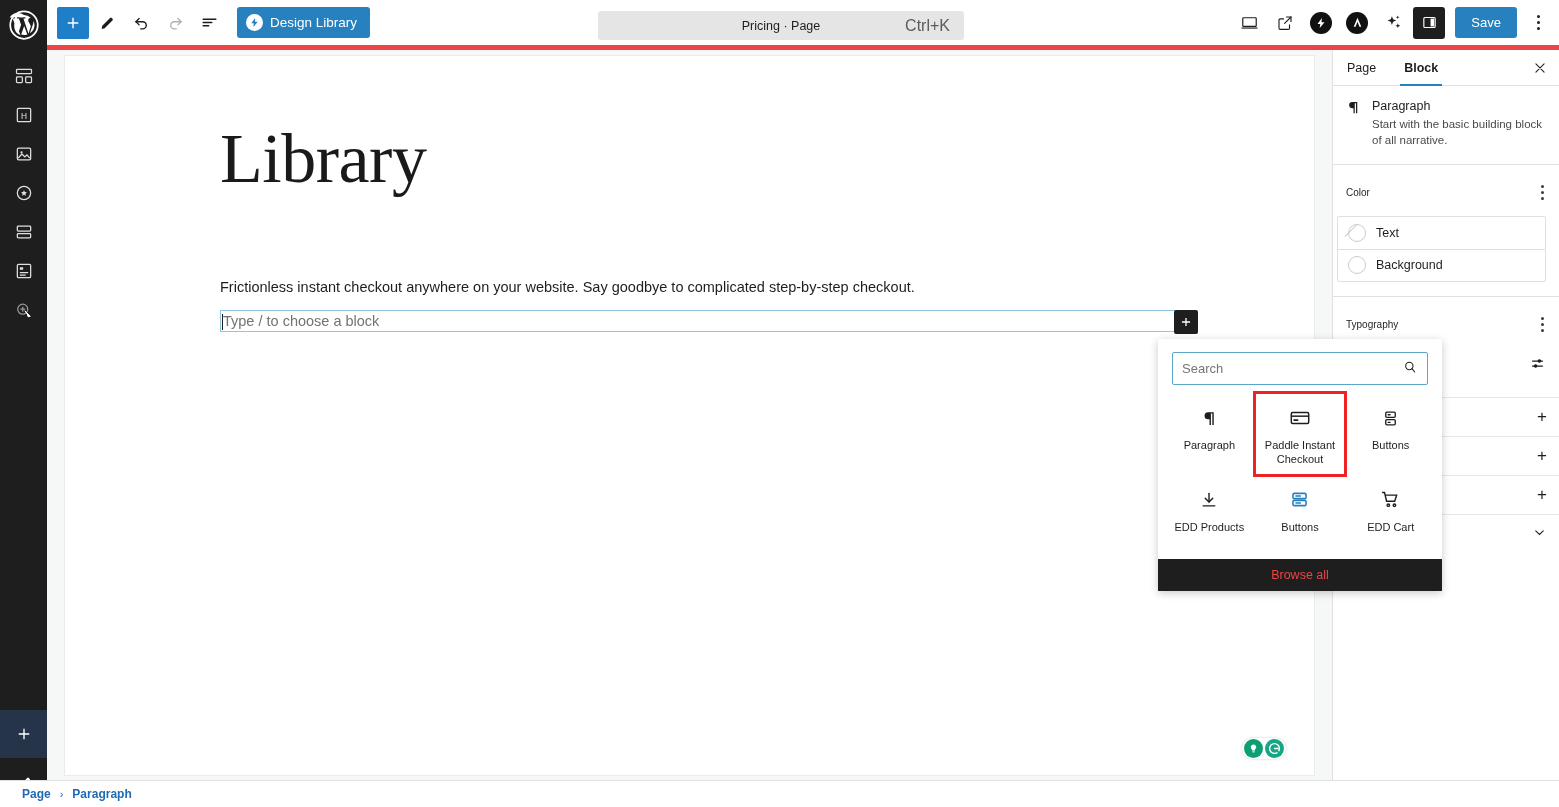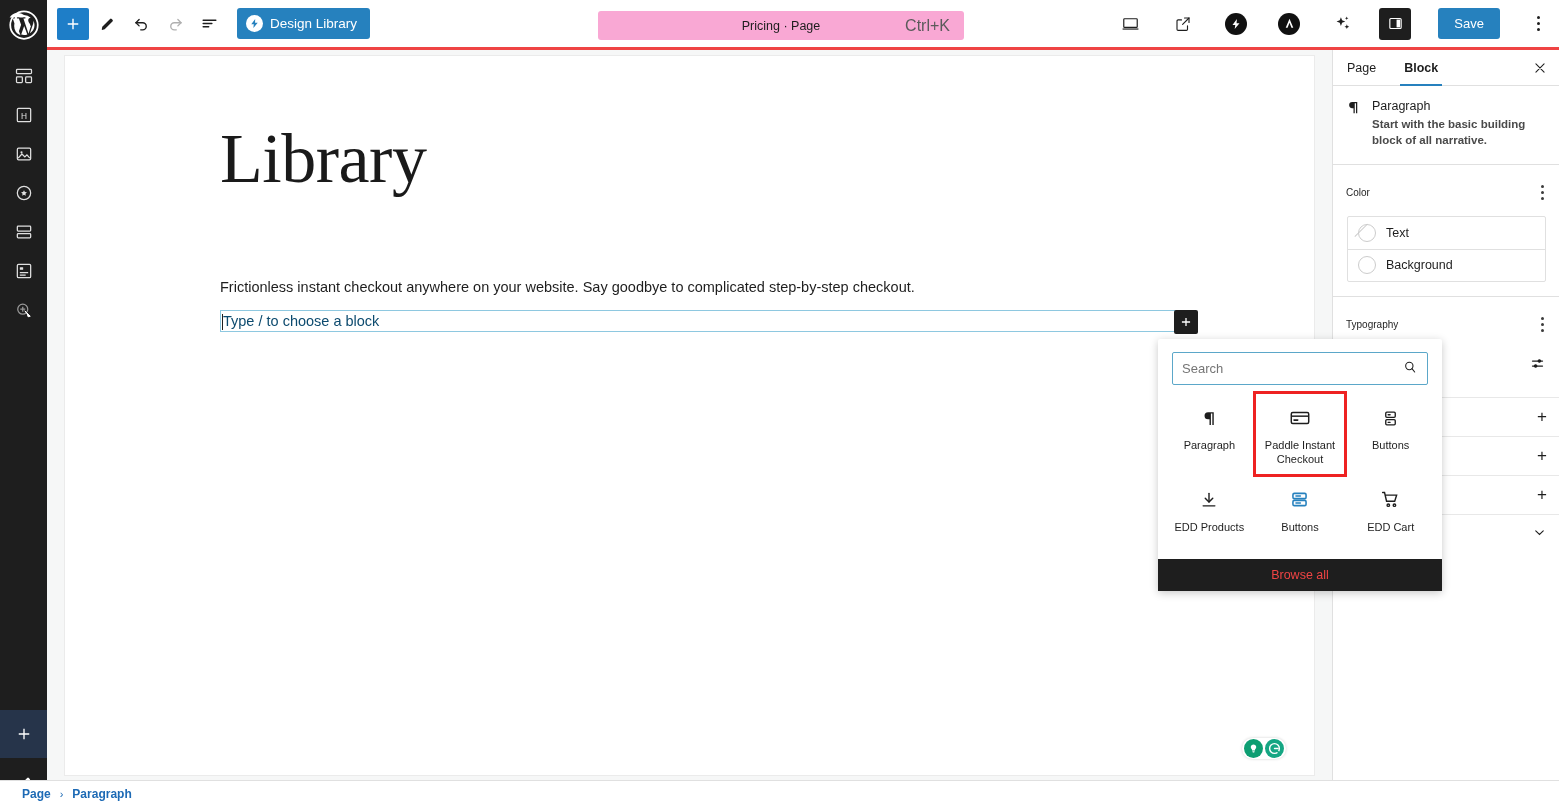--- a/index.html
+++ b/index.html
@@ -30,21 +30,21 @@
     background: #26344a; cursor: pointer;
   }
   .rail-pencil {
     width: 47px; height: 49px; display: flex; align-items: center; justify-content: center;
     cursor: pointer;
   }
 
   
   #topbar {
     position: absolute; left: 47px; top: 0; width: 1512px; height: 50px;
-    background: #ffffff; border-bottom: 3px solid #ef4444;
+    background: #ffffff; border-bottom: 5px solid #ef4444;
     display: flex; align-items: center; z-index: 30;
   }
   .tb-left { display: flex; align-items: center; padding-left: 10px; gap: 2px; }
   .tb-iconbtn {
     width: 32px; height: 32px; display: flex; align-items: center; justify-content: center;
     border-radius: 2px; cursor: pointer; background: transparent; border: none;
   }
   .tb-iconbtn.primary { background: #1e7ec8; }
   .tb-iconbtn.disabled { opacity: .35; cursor: default; }
   .design-library {
@@ -52,27 +52,27 @@
     background: #2681be; color: #fff; border-radius: 3px;
     height: 31px; padding: 0 13px 0 9px; margin-left: 10px;
     font-size: 13.5px; cursor: pointer; white-space: nowrap;
   }
   .dl-badge {
     width: 17px; height: 17px; border-radius: 50%; background: #fff;
     display: flex; align-items: center; justify-content: center; flex: 0 0 auto;
   }
   .cmdbar {
     position: absolute; left: 551px; top: 11px; width: 366px; height: 29px;
-    background: #f9a8d4; border-radius: 3px;
+    background: #e5e5e5; border-radius: 3px;
     display: flex; align-items: center; justify-content: center; cursor: pointer;
     font-size: 12.5px; color: #1e1e1e;
   }
   .cmdbar .kbd { position: absolute; right: 14px; color: #5b5b5b; font-size: 16px; }
   .tb-right {
-    position: absolute; right: 6px; display: flex; align-items: center; gap: 21px;
+    position: absolute; right: 6px; display: flex; align-items: center; gap: 4px;
   }
   .circle-icon { width: 22px; height: 22px; border-radius: 50%; background: #111; display:flex;align-items:center;justify-content:center; }
   .tb-toggle {
     width: 32px; height: 32px; background: #1e1e1e; border-radius: 3px;
     display: flex; align-items: center; justify-content: center; cursor: pointer;
   }
   .save-btn {
     background: #2681be; color: #fff; height: 31px; padding: 0 16px;
     border-radius: 3px; font-size: 13px; display: flex; align-items: center;
     cursor: pointer; margin-left: 6px; border: none;
@@ -99,21 +99,21 @@
   }
   .para-block {
     position: absolute; left: 155px; top: 220px; width: 915px;
     font-size: 14.5px; color: #1e1e1e; line-height: 1.55;
   }
   .empty-block {
     position: absolute; left: 155px; top: 254px; width: 965px; height: 22px;
     border: 1px solid #8ec8e0; background: #fff;
     display: flex; align-items: center; padding-left: 2px;
   }
-  .empty-block .ph { font-size: 14.5px; color: #0c4a6e; }
+  .empty-block .ph { font-size: 14.5px; color: #737373; }
   .empty-block .caret {
     position: absolute; left: 1px; top: 3px; width: 1px; height: 16px; background: #1e1e1e;
   }
   .inline-inserter {
     position: absolute; left: 1109px; top: 254px; width: 24px; height: 24px;
     background: #1e1e1e; display: flex; align-items: center; justify-content: center;
     cursor: pointer; border-radius: 2px;
   }
   .grammarly {
     position: absolute; right: 28px; bottom: 16px;
@@ -143,30 +143,30 @@
   }
   .sb-close {
     position: absolute; right: 4px; top: 3px; width: 30px; height: 30px;
     display: flex; align-items: center; justify-content: center; cursor: pointer;
   }
   .sb-blockcard {
     padding: 13px 15px 15px 13px; display: flex; gap: 11px;
     border-bottom: 1px solid #e0e0e0;
   }
   .bc-title { font-size: 12.5px; color: #1e1e1e; margin-bottom: 3px; }
-  .bc-desc { font-size: 11.5px; color: #4a4a4a; line-height: 1.42; font-weight: bold; }
+  .bc-desc { font-size: 11.5px; color: #4a4a4a; line-height: 1.42; }
   .sb-section-head {
     display: flex; align-items: center; justify-content: space-between;
     padding: 14px 9px 10px 13px;
   }
   .sb-section-title { font-size: 10px; color: #1e1e1e; }
   .sb-kebab { display: flex; flex-direction: column; gap: 3px; cursor: pointer; padding: 6px; }
   .sb-kebab i { width: 3px; height: 3px; background: #3c3c3c; border-radius: 50%; }
   .color-list {
-    margin: 0 13px 14px 14px; border: 1px solid #e0e0e0; border-radius: 2px; overflow: hidden;
+    margin: 0 13px 14px 4px; border: 1px solid #e0e0e0; border-radius: 2px; overflow: hidden;
   }
   .color-row {
     height: 32px; display: flex; align-items: center; gap: 10px; padding: 0 10px;
     font-size: 12.5px; color: #1e1e1e; cursor: pointer;
   }
   .color-row + .color-row { border-top: 1px solid #e0e0e0; }
   .swatch { width: 18px; height: 18px; border-radius: 50%; border: 1px solid #ccc; position: relative; }
   .swatch.none::after {
     content: ""; position: absolute; left: 50%; top: -1px; width: 1px; height: 18px;
     background: #ccc; transform: rotate(45deg); transform-origin: top center;

